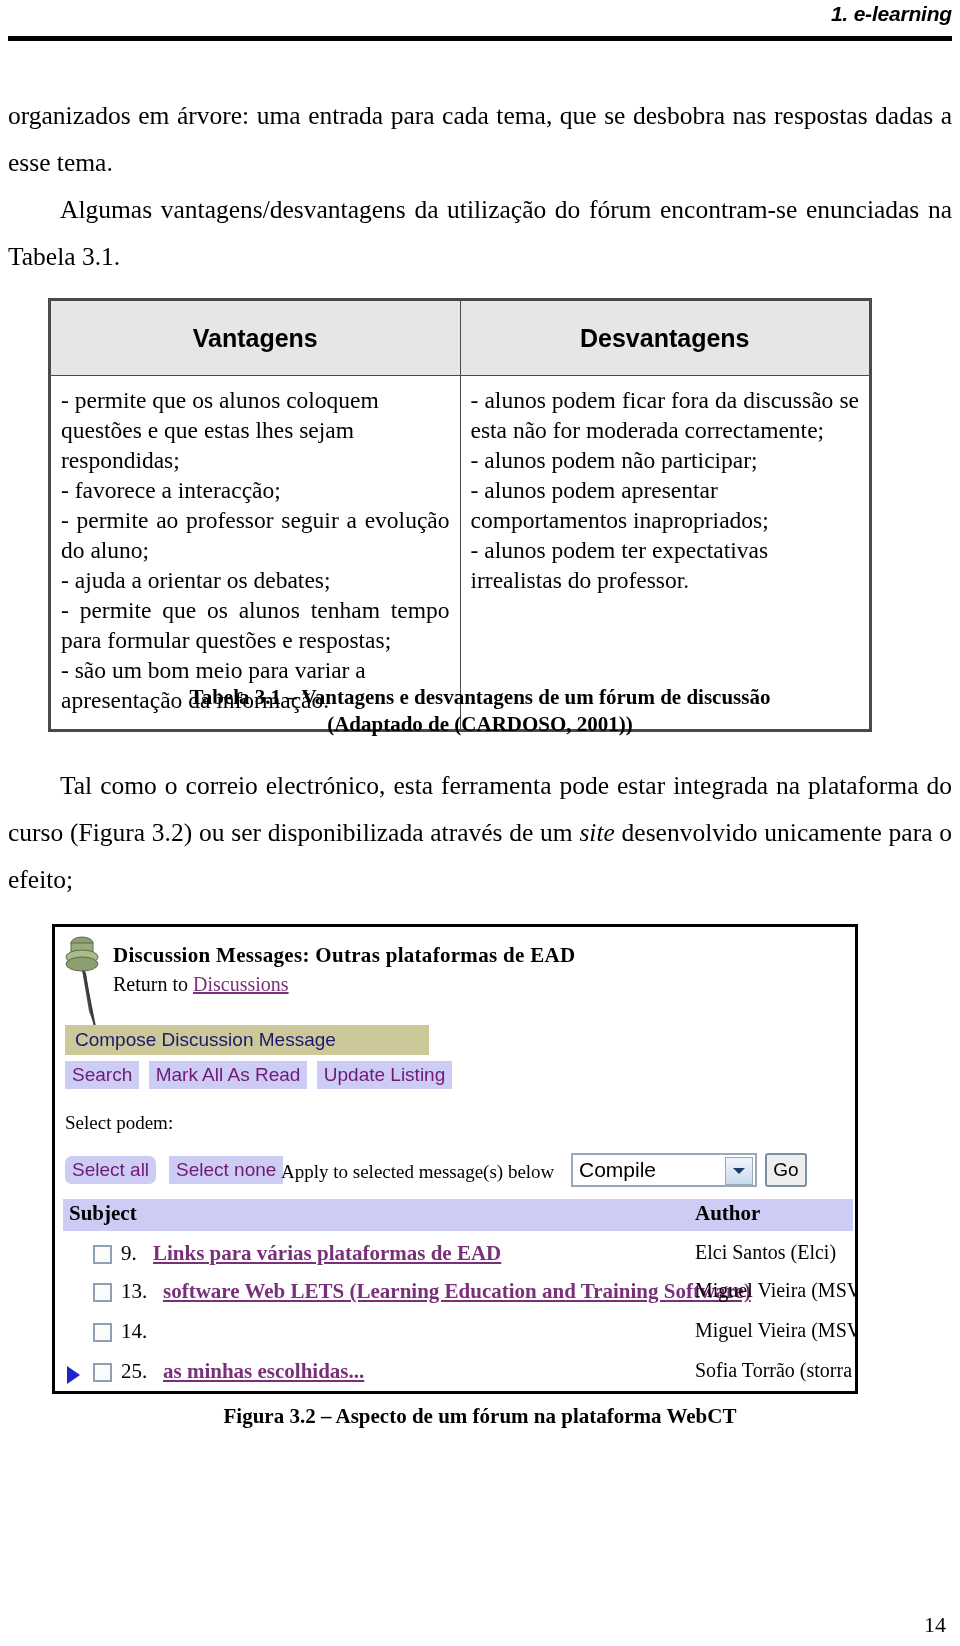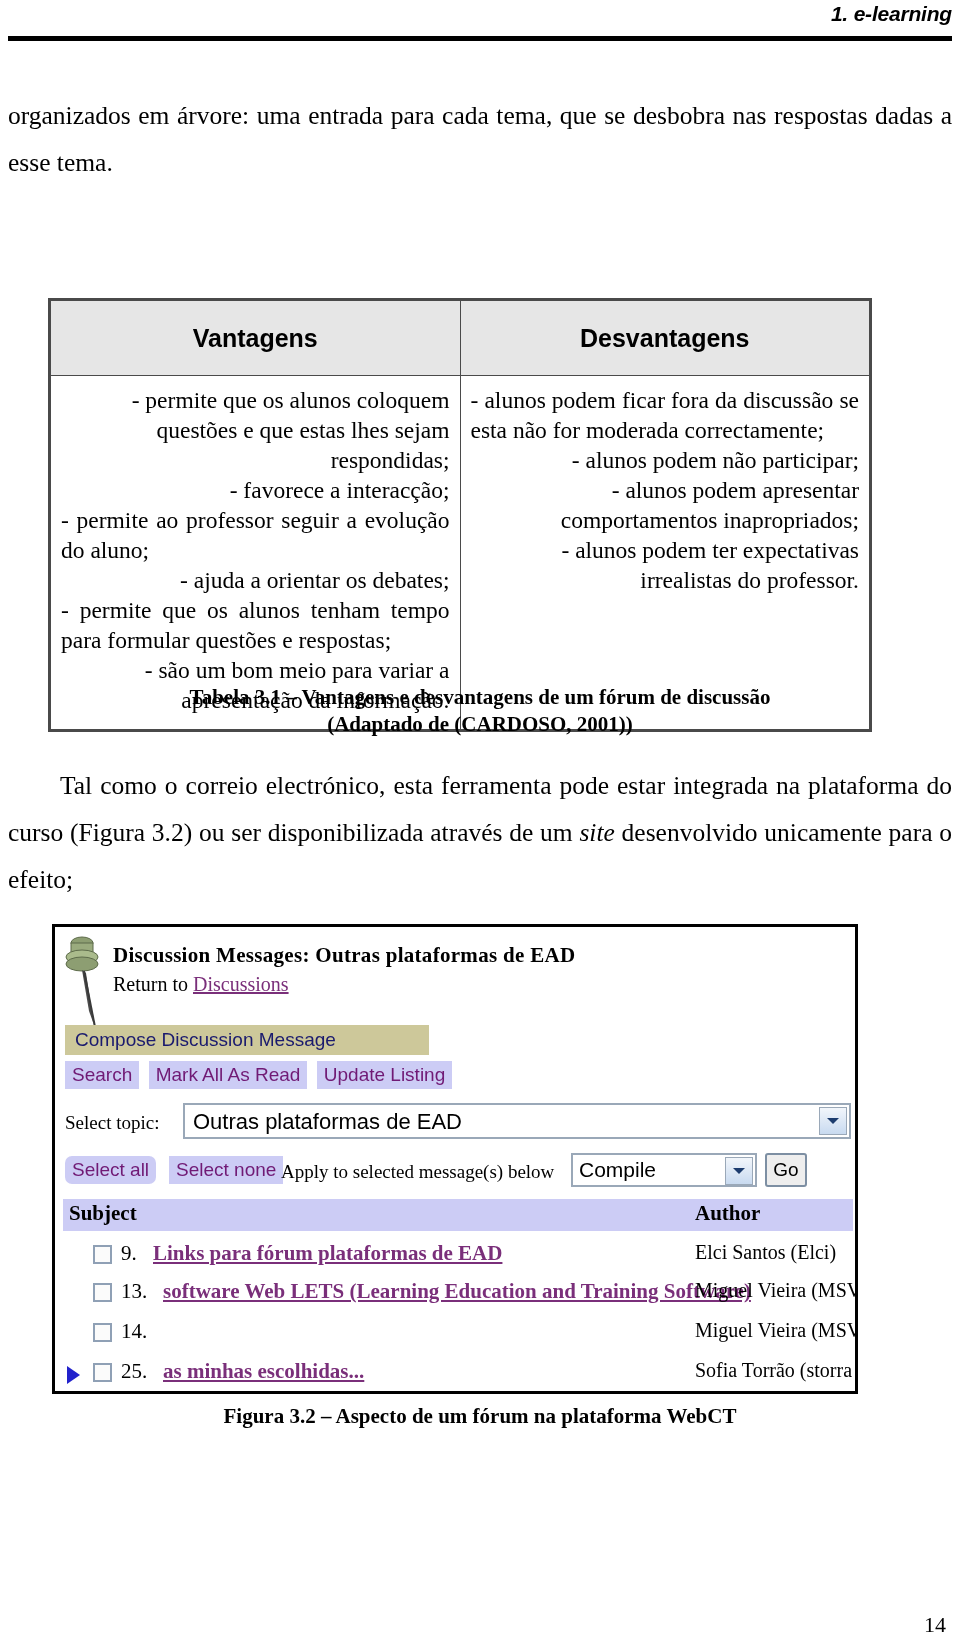--- a/index.html
+++ b/index.html
@@ -85,21 +85,21 @@
   }
   .tbl td {
     border: 1.5px solid #4a4a4a;
     vertical-align: top;
     padding: 9px 10px 14px 10px;
     font-size: 23.5px;
     line-height: 30px;
     height: 290px;
   }
   .tbl td .just { text-align: justify; }
-  .tbl td .left { text-align: right; }
+  .tbl td .left { text-align: left; }
   .cell-line { white-space: normal; }
 
   .tbl-caption {
     position: absolute;
     left: 0; top: 684px;
     width: 960px;
     text-align: center;
     font-size: 21px;
     font-weight: bold;
     line-height: 27px;
@@ -335,20 +335,21 @@
 </head>
 <body>
 
 <div class="page">
 
   <div class="running-head">1. e-learning</div>
   <div class="head-rule"></div>
 
   <div class="body-block" style="top:92px;">
     <p>organizados em árvore: uma entrada para cada tema, que se desbobra nas respostas dadas a esse tema.</p>
+    <p class="indent">Algumas vantagens/desvantagens da utilização do fórum encontram-se enunciadas na Tabela 3.1.</p>
   </div>
 
   <div class="tbl-wrap">
     <table class="tbl">
       <thead>
         <tr>
           <th style="width:50%;">Vantagens</th>
           <th style="width:50%;">Desvantagens</th>
         </tr>
       </thead>
@@ -401,27 +402,21 @@
 
       <div class="bar-compose">Compose Discussion Message</div>
 
       <div class="btnrow">
         <span class="lilbtn">Search</span>
         <span class="lilbtn">Mark All As Read</span>
         <span class="lilbtn">Update Listing</span>
       </div>
 
       <div class="row-topic">
-        <span class="lbl-serif topic-label">Select topic:</span>
-        <div class="topic-select">
-          <span class="val">Outras plataformas de EAD</span>
-          <span class="dd-arrow-box">
-              <span class="dd-arrow"></span>
-            </span>
-        </div>
+        <span class="lbl-serif topic-label">Select podem:</span>
       </div>
 
       <div class="row-apply">
         <span class="lilbtn" style="position:absolute;left:0;top:3px;border-radius:7px;">Select all</span>
         <span class="lilbtn" style="position:absolute;left:104px;top:3px;">Select none</span>
         <span class="apply-text">Apply to selected message(s) below</span>
         <div class="compile-select">
           <span class="val">Compile</span>
           <span class="dd-arrow-box">
               <span class="dd-arrow"></span>
@@ -431,21 +426,21 @@
       </div>
 
       <div class="msg-head">
         <span class="col-subject">Subject</span>
         <span class="col-author">Author</span>
       </div>
 
       <div class="msg-row" style="top:312px;">
         <span class="msg-check"></span>
         <span class="msg-num">9.</span>
-        <span class="msg-subj" style="left:90px;">Links para fórum plataformas de EAD</span>
+        <span class="msg-subj" style="left:90px;">Links para várias plataformas de EAD</span>
         <span class="msg-auth">Elci Santos (Elci)</span>
       </div>
 
       <div class="msg-row" style="top:350px;">
         <span class="msg-check"></span>
         <span class="msg-num">13.</span>
         <span class="msg-subj" style="left:100px;">software Web LETS (Learning Education and Training Software)</span>
         <span class="msg-auth">Miguel Vieira (MSV</span>
       </div>
 

